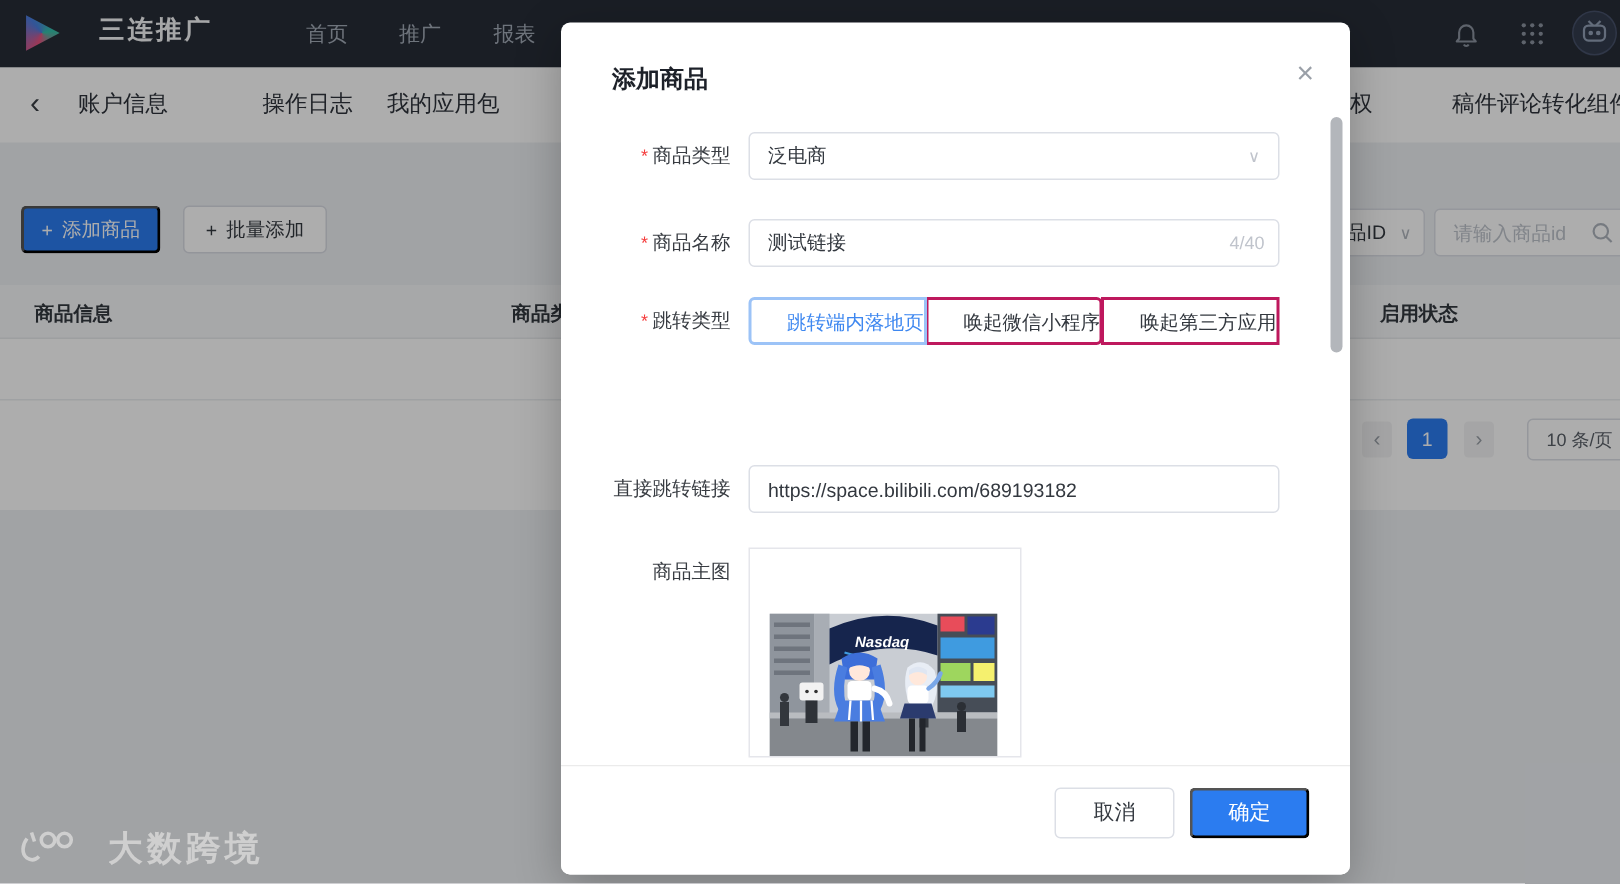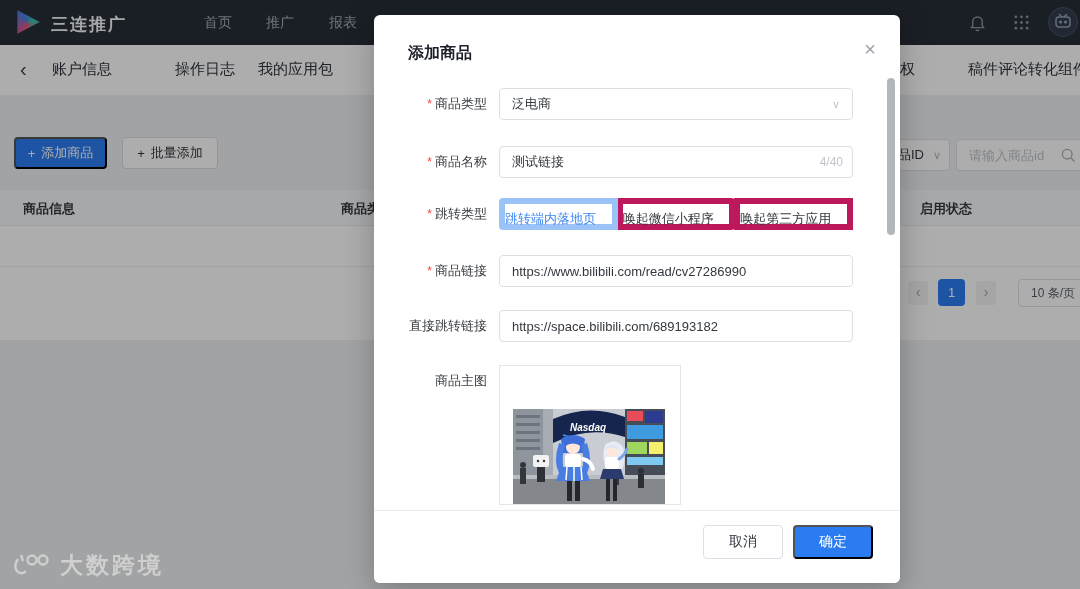--- a/index.html
+++ b/index.html
@@ -1,21 +1,21 @@
 <!DOCTYPE html>
 <html><head>
 <meta charset="utf-8">
 <style>
   * { margin:0; padding:0; box-sizing:border-box; }
   body { font-family:"Liberation Sans",sans-serif; }
   .page { position:relative; width:1080px; height:589px; background:#eef0f4; overflow:hidden; }
 
   
   .navbar { position:absolute; top:0; left:0; right:0; height:45px; background:#272d37; z-index:1; }
-  .brand { position:absolute; left:14px; top:8px; display:flex; align-items:flex-end; gap:9px; }
+  .brand { position:absolute; left:14px; top:8px; display:flex; align-items:flex-start; gap:24px; }
   .logo-tri { width:28px; height:28px; background:conic-gradient(from 200deg,#e8527f,#4a7de0,#35c3a9,#e8527f); clip-path:polygon(12% 8%,92% 50%,12% 92%); }
   .brand-name { color:#f5f6f8; font-size:17px; font-weight:bold; letter-spacing:2px; }
   .nav-item { position:absolute; top:14px; color:#a3abb7; font-size:14px; cursor:pointer; }
   .nav-item.m0 { left:204px; } .nav-item.m1 { left:266px; } .nav-item.m2 { left:329px; }
   .nav-ico { position:absolute; top:13px; }
   .avatar { position:absolute; left:1048px; top:7px; width:30px; height:30px; border-radius:50%; background:#333c4d; border:1px solid #47516a; }
 
   
   .subnav { position:absolute; top:45px; left:0; right:0; height:50px; background:#ffffff; z-index:1; }
   .back-ico { position:absolute; left:20px; top:12px; font-size:20px; color:#3a3f45; cursor:pointer; line-height:24px; }
@@ -39,39 +39,39 @@
   .th.h0 { left:23px; } .th.h1 { left:341px; } .th.h2 { left:920px; }
   .trow-empty { height:41px; border-bottom:1px solid #ebedf0; }
   .pagination { position:absolute; right:10px; top:89px; height:28px; }
   .pg-btn { position:absolute; top:2px; width:20px; height:24px; background:#f4f4f5; border-radius:3px; color:#9aa0a8; font-size:14px; text-align:center; line-height:23px; cursor:pointer; }
   .pg-prev { left:-162px; } .pg-next { left:-94px; }
   .pg-page { position:absolute; left:-132px; top:0; width:27px; height:27px; background:#2b7cf0; border-radius:4px; color:#fff; font-size:13px; text-align:center; line-height:27px; cursor:pointer; }
   .pg-size { position:absolute; left:-52px; top:0; width:70px; height:28px; background:#fff; border:1px solid #dcdfe6; border-radius:4px; font-size:12px; color:#5a6068; text-align:center; line-height:26px; cursor:pointer; white-space:nowrap; }
 
   
   .mask { position:absolute; inset:0; background:rgba(0,0,0,0.32); z-index:5; }
-  .watermark { position:absolute; left:12px; bottom:8px; z-index:6; display:flex; align-items:flex-end; gap:8px; }
+  .watermark { position:absolute; left:12px; bottom:8px; z-index:6; display:flex; align-items:flex-end; gap:20px; }
   .wm-text { color:#cfcfcf; font-size:23px; font-weight:bold; letter-spacing:3px; }
 
   
   .modal { position:absolute; left:374px; top:15px; width:526px; height:568px; background:#fff; border-radius:6px; box-shadow:0 8px 30px rgba(0,0,0,0.25); z-index:10; }
   .modal-title { position:absolute; left:34px; top:28px; font-size:16px; font-weight:bold; color:#1d2129; }
   .modal-close { position:absolute; right:24px; top:24px; font-size:20px; color:#9aa0a8; cursor:pointer; line-height:20px; }
   .modal-scroll { position:absolute; right:5px; top:63px; width:8px; height:157px; background:#b3b6bb; border-radius:4px; cursor:pointer; }
   .form-row { position:absolute; left:0; width:100%; height:32px; }
   .r1{top:73px;} .r2{top:131px;} .r3{top:183px;} .r4{top:240px;} .r5{top:295px;} .r6{top:350px; height:140px;}
   .flabel { position:absolute; right:413px; top:0; line-height:32px; font-size:13px; color:#383c42; white-space:nowrap; }
   .req { color:#f53f3f; margin-right:3px; font-size:12px; }
   .fctrl { position:absolute; left:125px; top:0; width:354px; }
   .inp { width:354px; height:32px; border:1px solid #dcdfe6; border-radius:4px; padding:0 12px; font-size:13px; color:#33383f; font-family:"Liberation Sans",sans-serif; background:#fff; }
   .sel { display:flex; align-items:center; justify-content:space-between; height:32px; border:1px solid #dcdfe6; border-radius:4px; padding:0 12px; font-size:13px; color:#33383f; cursor:pointer; background:#fff; }
   .sel-chev { color:#c0c4cc; font-size:11px; }
   .counter { position:absolute; right:10px; top:0; line-height:32px; font-size:12px; color:#c0c4cc; }
   .seg { display:flex; }
-  .seg-btn { width:119px; height:32px; border:6px solid #be185d; background:#fff; font-size:13px; color:#33383f; text-align:left; line-height:30px; cursor:pointer; margin-left:-1px; white-space:nowrap; }
+  .seg-btn { width:119px; height:32px; border:2px solid #be185d; background:#fff; font-size:13px; color:#33383f; text-align:right; line-height:30px; cursor:pointer; margin-left:-1px; white-space:nowrap; }
   .seg-btn.first { margin-left:0; border-radius:4px 0 0 4px; }
   .seg-btn.last { border-radius:0 4px 4px 0; }
   .seg-btn.active { color:#3d87f0; border-color:#9cc3f7; position:relative; z-index:2; }
   .img-box { position:absolute; left:125px; top:0; width:182px; height:140px; border:1px solid #e5e6eb; background:#fff; overflow:hidden; }
   .img-box svg { position:absolute; left:13px; top:43px; }
   .modal-footer { position:absolute; left:0; right:0; bottom:0; height:73px; border-top:1px solid #ebebeb; border-radius:0 0 6px 6px; background:#fff; }
   .btn-cancel { position:absolute; left:329px; top:14px; width:80px; height:34px; background:#fff; border:1px solid #dcdfe6; color:#33383f; font-size:14px; }
   .btn-confirm { position:absolute; left:419px; top:14px; width:80px; height:34px; background:#2b7cf0; color:#fff; font-size:14px; }
 </style>
 </head>
@@ -195,26 +195,20 @@
 
     <div class="form-row r3">
       <span class="flabel"><span class="req">*</span><span>跳转类型</span></span>
       <div class="fctrl seg">
         <span class="seg-btn first active">跳转端内落地页</span>
         <span class="seg-btn last">唤起微信小程序</span>
         <span class="seg-btn">唤起第三方应用</span>
       </div>
     </div>
 
-    <div class="form-row r4">
-      <span class="flabel"><span class="req">*</span><span>商品链接</span></span>
-      <div class="fctrl">
-        <input class="inp" value="https://www.bilibili.com/read/cv27286990" style="">
-      </div>
-    </div>
 
     <div class="form-row r5">
       <span class="flabel"><span>直接跳转链接</span></span>
       <div class="fctrl">
         <input class="inp" value="https://space.bilibili.com/689193182" style="">
       </div>
     </div>
 
     <div class="form-row r6">
       <span class="flabel" style="line-height:18px;top:7px;"><span>商品主图</span></span>

